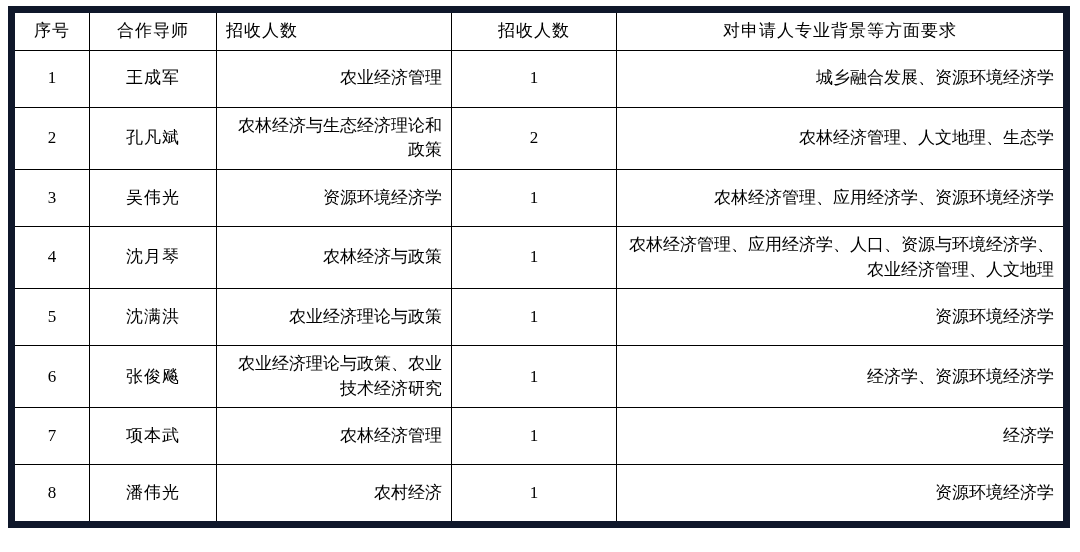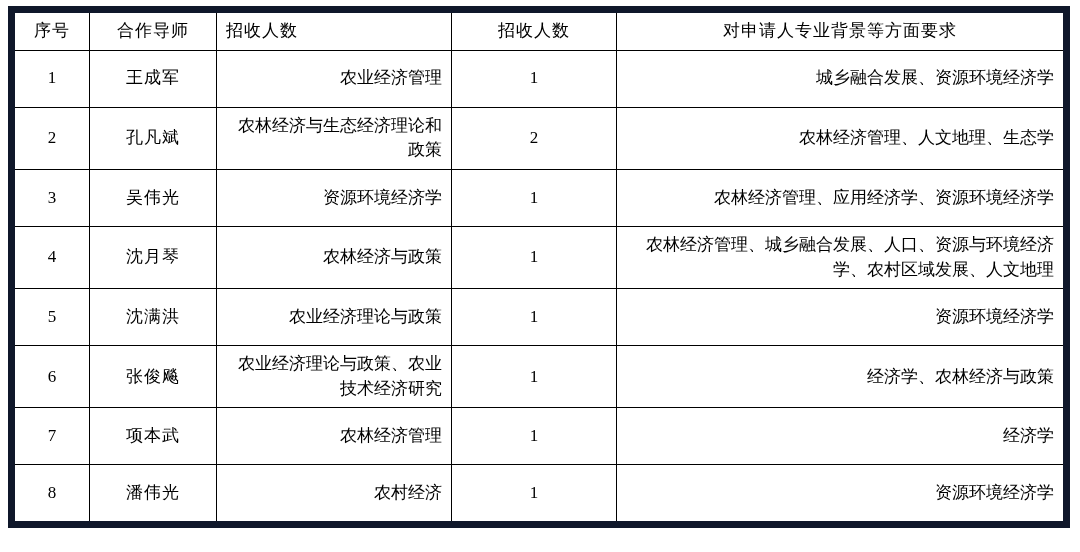--- a/index.html
+++ b/index.html
@@ -88,35 +88,35 @@
         <td class="col-name">吴伟光</td>
         <td class="col-dir">资源环境经济学</td>
         <td class="col-num">1</td>
         <td class="col-req">农林经济管理、应用经济学、资源环境经济学</td>
       </tr>
       <tr>
         <td class="col-no">4</td>
         <td class="col-name">沈月琴</td>
         <td class="col-dir">农林经济与政策</td>
         <td class="col-num">1</td>
-        <td class="col-req">农林经济管理、城乡融合发展、人口、资源与环境经济学、农村区域发展、人文地理</td>
+        <td class="col-req">农林经济管理、应用经济学、人口、资源与环境经济学、农业经济管理、人文地理</td>
       </tr>
       <tr>
         <td class="col-no">5</td>
         <td class="col-name">沈满洪</td>
         <td class="col-dir">农业经济理论与政策</td>
         <td class="col-num">1</td>
         <td class="col-req">资源环境经济学</td>
       </tr>
       <tr>
         <td class="col-no">6</td>
         <td class="col-name">张俊飚</td>
         <td class="col-dir">农业经济理论与政策、农业技术经济研究</td>
         <td class="col-num">1</td>
-        <td class="col-req">经济学、农林经济与政策</td>
+        <td class="col-req">经济学、资源环境经济学</td>
       </tr>
       <tr>
         <td class="col-no">7</td>
         <td class="col-name">项本武</td>
         <td class="col-dir">农林经济管理</td>
         <td class="col-num">1</td>
         <td class="col-req">经济学</td>
       </tr>
       <tr>
         <td class="col-no">8</td>

